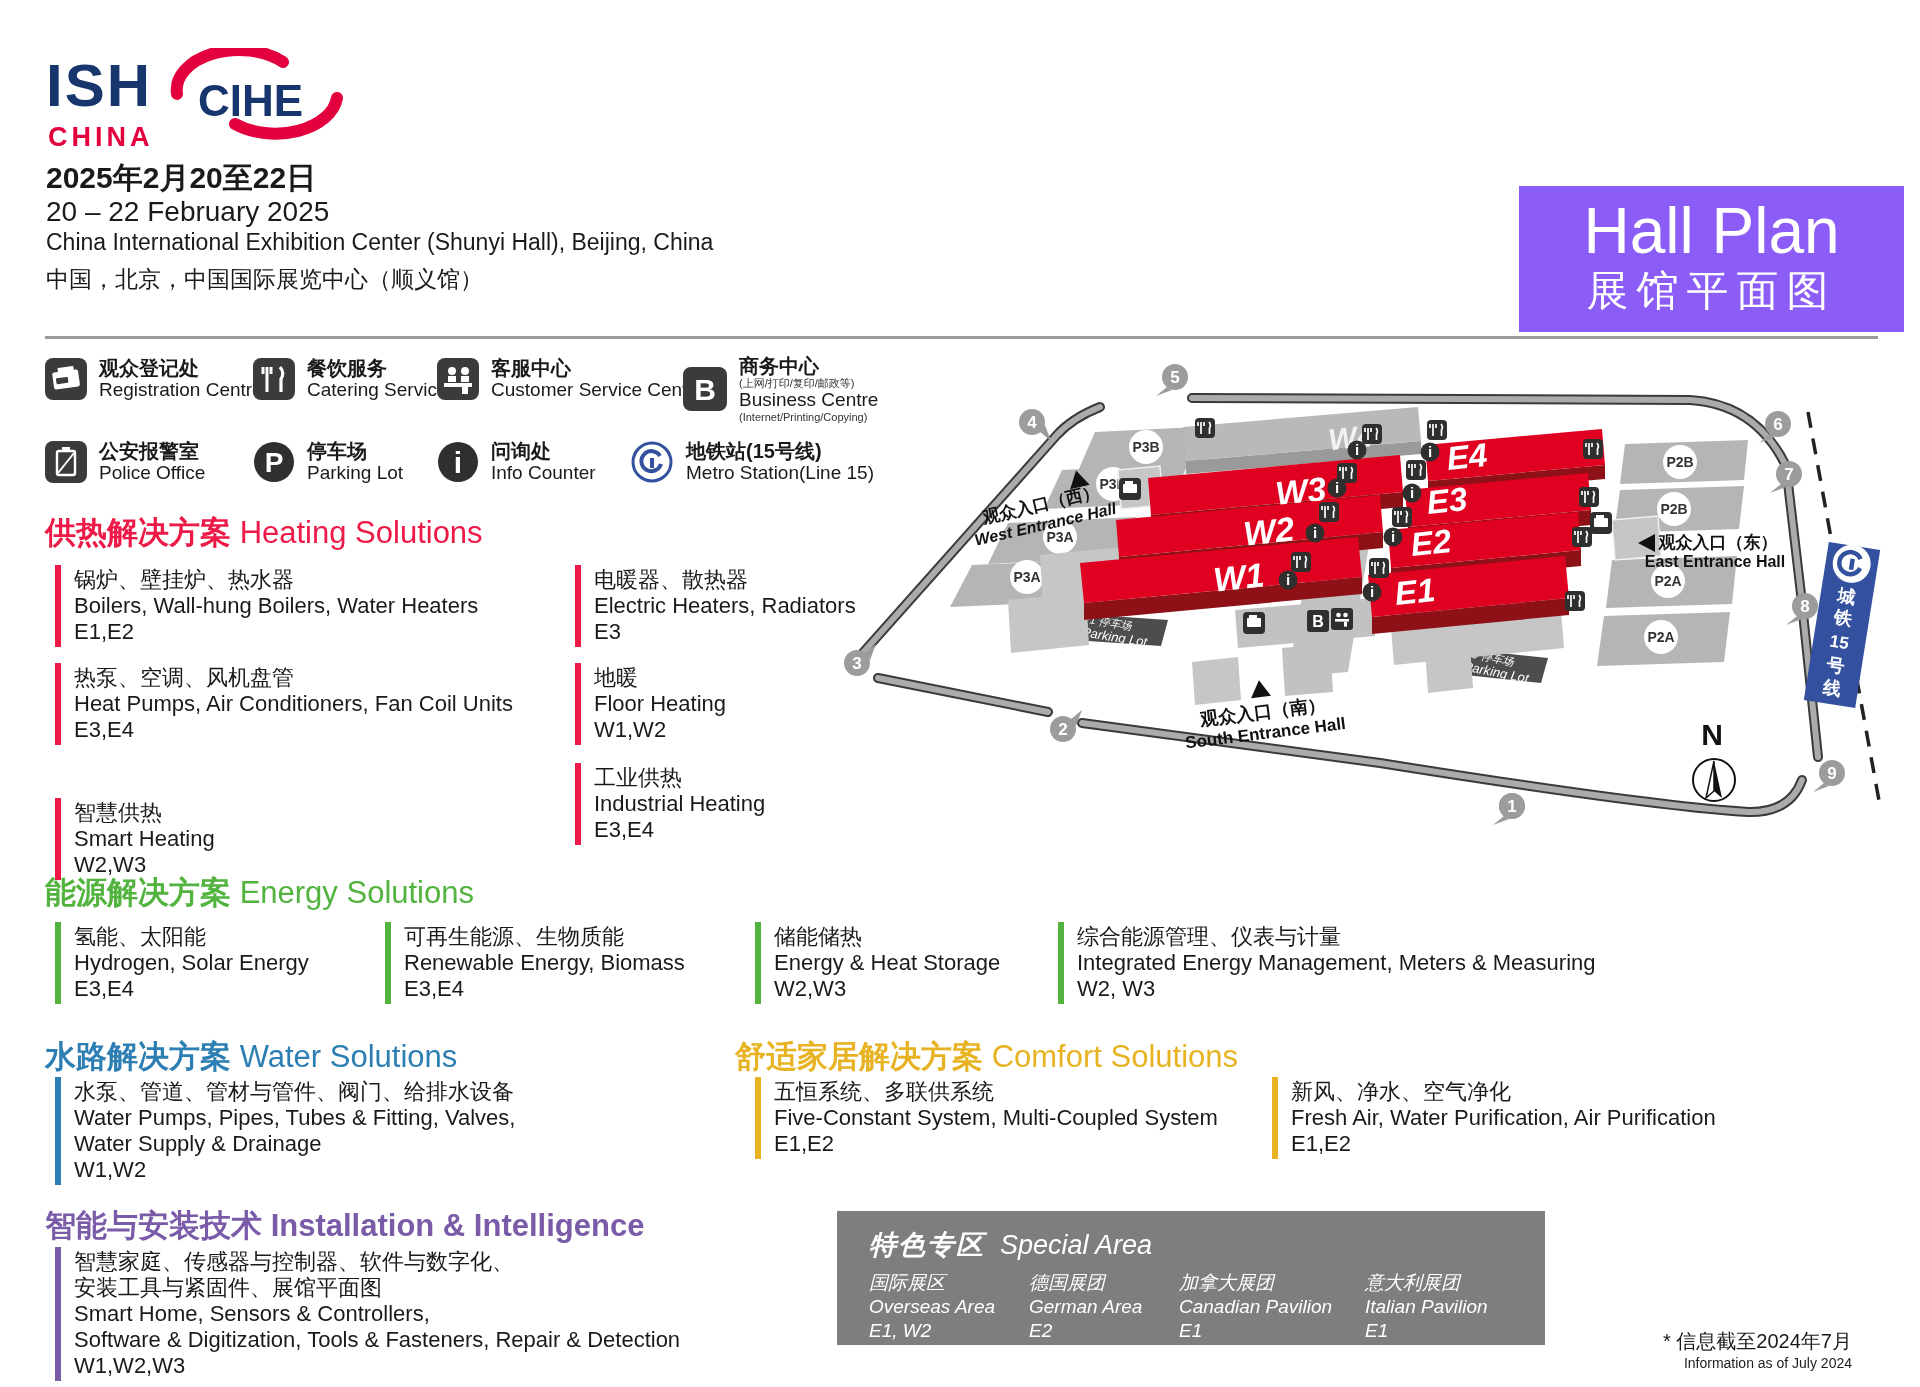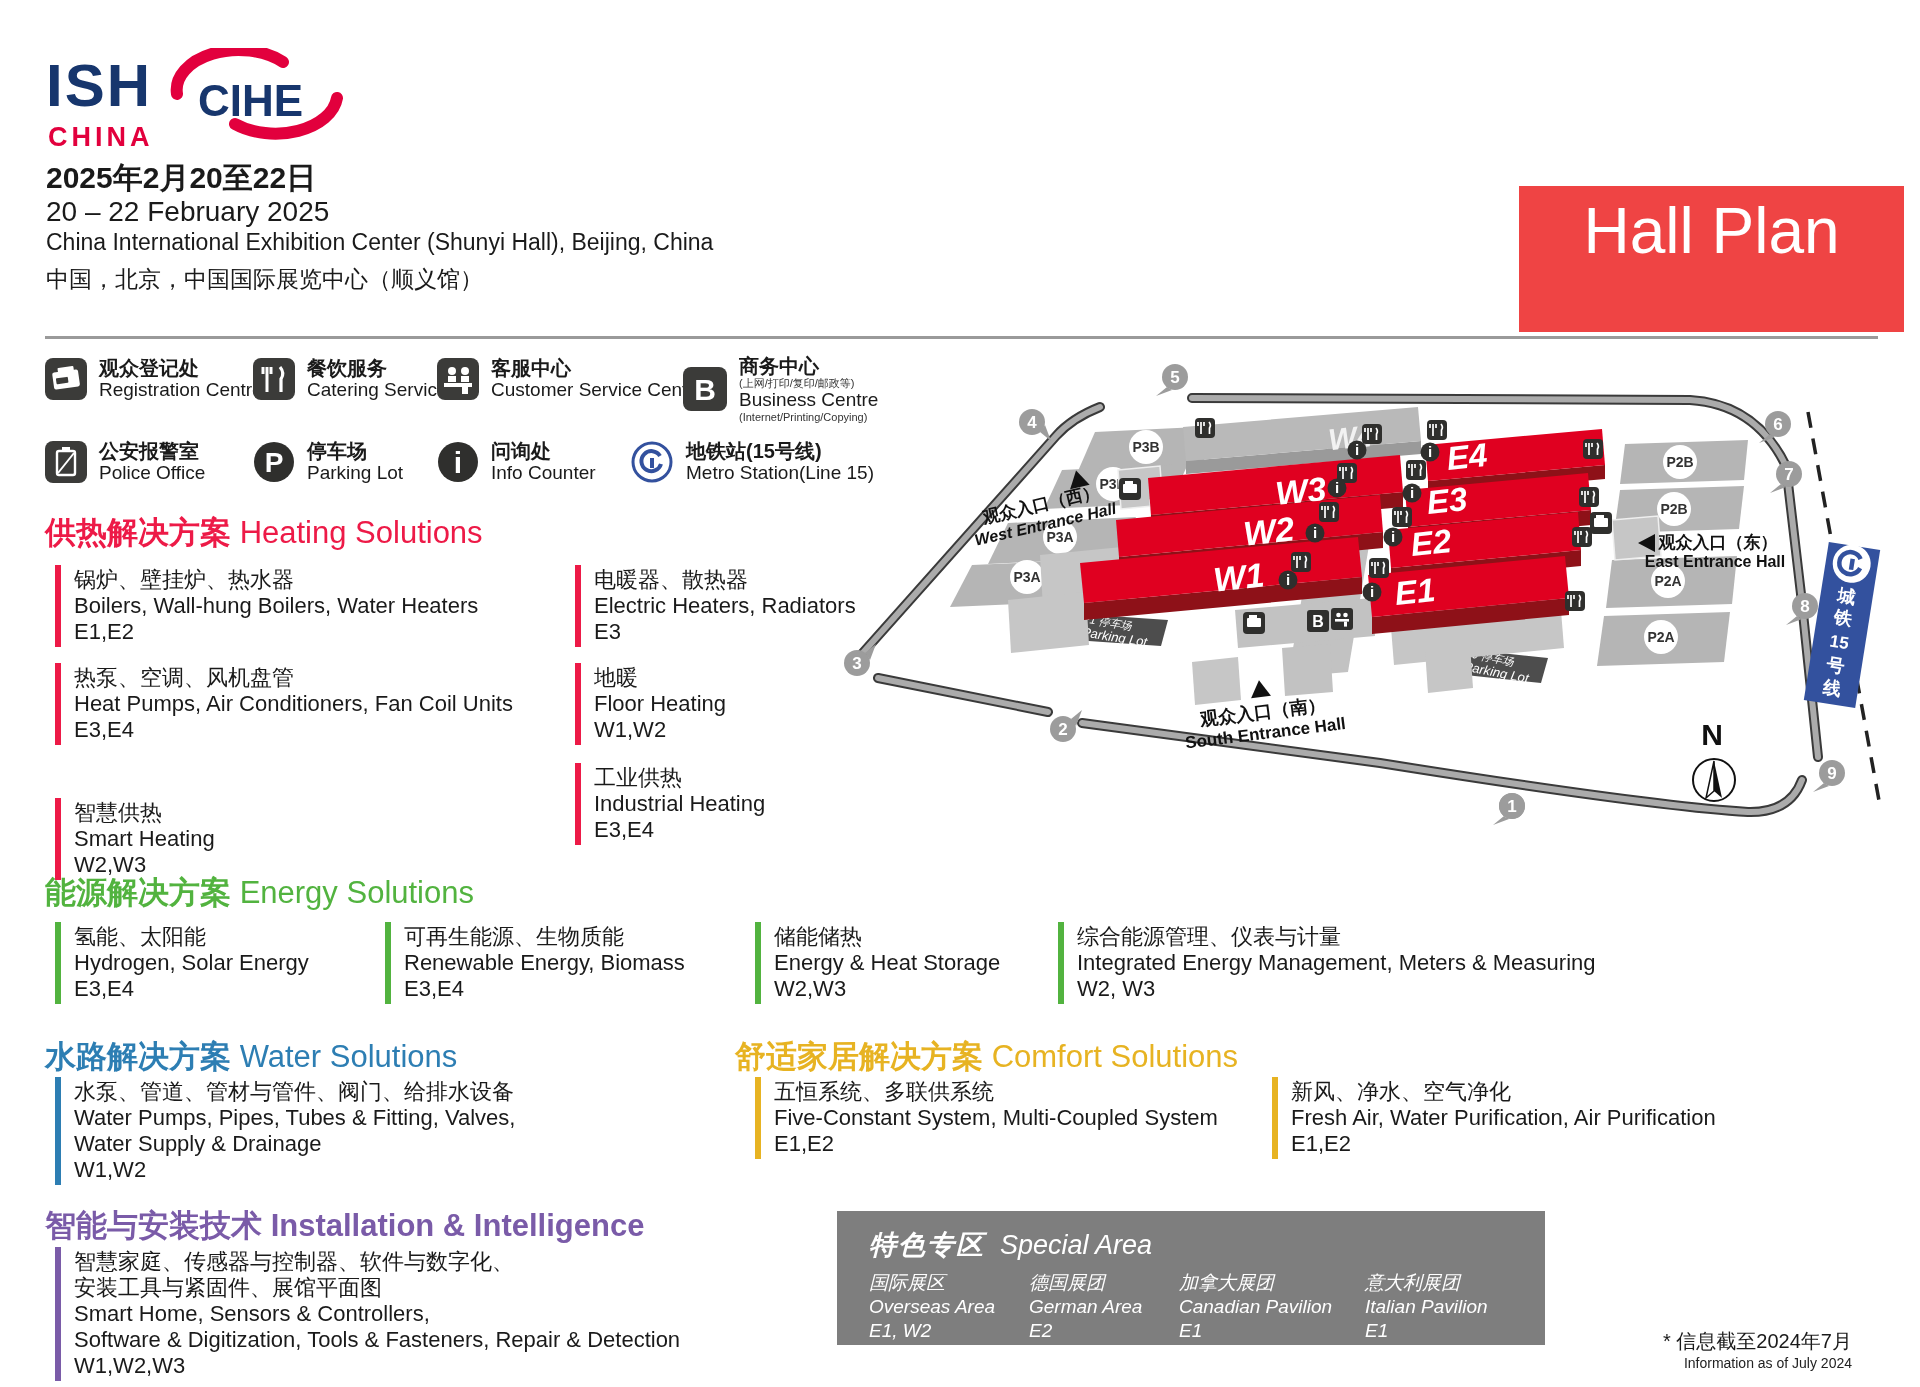--- a/index.html
+++ b/index.html
@@ -5,21 +5,21 @@
   html,body{margin:0;padding:0;background:#fff;}
   .page{position:relative;width:1920px;height:1387px;background:#fff;overflow:hidden;
         font-family:"Liberation Sans","DejaVu Sans",sans-serif;color:#1a1a1a;}
   .abs{position:absolute;}
   
   .ish{font-size:60px;font-weight:bold;color:#17366d;letter-spacing:2px;line-height:1;}
   .ish-china{font-size:27px;font-weight:bold;color:#e2003d;letter-spacing:4px;line-height:1;}
   .date-zh{font-size:30px;font-weight:600;}
   .date-en{font-size:28px;}
   .venue{font-size:23px;}
-  .hallplan-box{background:#ef4444;color:#fff;text-align:center;}
+  .hallplan-box{background:#8b5cf6;color:#fff;text-align:center;}
   .hallplan-en{font-size:64px;line-height:1.1;margin-top:10px;}
   .hallplan-zh{font-size:42px;letter-spacing:8px;line-height:1.2;}
   .divider{background:#9a9a9a;height:3px;}
   
   .leg{display:flex;align-items:center;gap:12px;}
   .leg .txt{line-height:22px;font-size:19px;}
   .leg .zh{font-size:20px;font-weight:600;}
   .leg .sub{font-size:11px;line-height:12px;color:#333;}
   
   .sec-title{font-size:31px;white-space:nowrap;}
@@ -55,20 +55,21 @@
     <text x="33" y="68" font-size="44" font-weight="bold" fill="#17366d">CIHE</text>
   </svg>
 
   <div class="abs date-zh" style="left:46px;top:158px">2025年2月20至22日</div>
   <div class="abs date-en" style="left:46px;top:196px">20 – 22 February 2025</div>
   <div class="abs venue" style="left:46px;top:229px">China International Exhibition Center (Shunyi Hall), Beijing, China</div>
   <div class="abs venue" style="left:46px;top:264px">中国，北京，中国国际展览中心（顺义馆）</div>
 
   <div class="abs hallplan-box" style="left:1519px;top:186px;width:385px;height:146px">
     <div class="hallplan-en">Hall Plan</div>
+    <div class="hallplan-zh">展馆平面图</div>
   </div>
 
   <div class="abs divider" style="left:45px;top:336px;width:1833px"></div>
 
   <div class="abs leg" style="left:45px;top:357px">
     <svg width="42" height="42" viewBox="0 0 42 42">
       <rect width="42" height="42" rx="8" fill="#3b3b39"></rect>
       <rect x="8" y="13" width="26" height="17" rx="2" fill="#fff" transform="rotate(-8 21 21)"></rect>
       <rect x="11" y="19" width="12" height="6" rx="1" fill="#3b3b39" transform="rotate(-8 21 21)"></rect>
       <rect x="14" y="9" width="16" height="5" rx="1" fill="#fff" transform="rotate(-8 21 21)"></rect>

